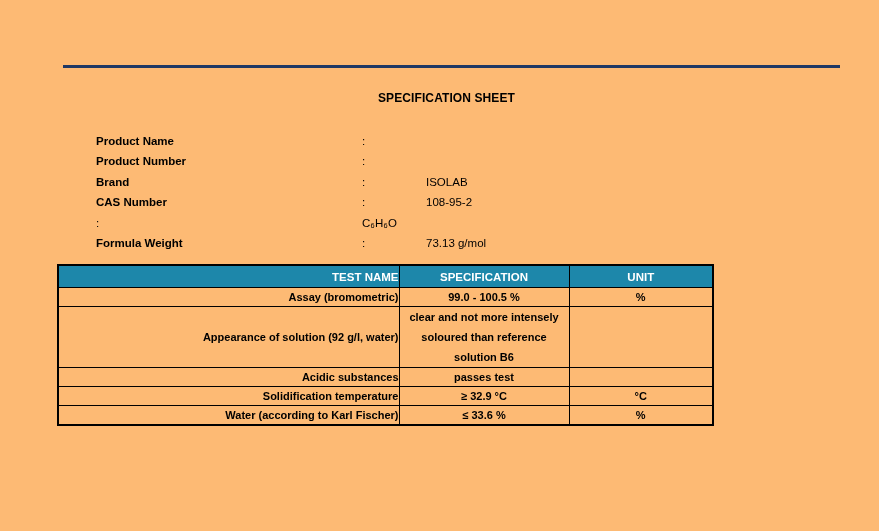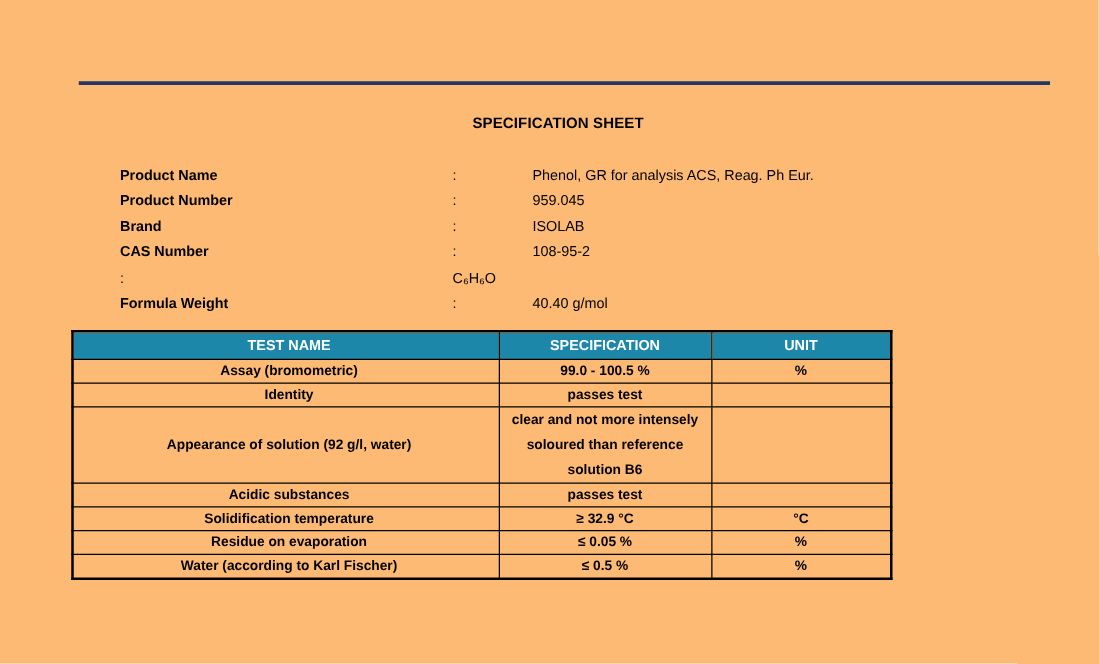--- a/index.html
+++ b/index.html
@@ -70,21 +70,21 @@
     padding: 0;
     overflow: hidden;
   }
   .spec-table thead th {
     background: #1d87aa;
     color: #ffffff;
     height: 21px;
     font-size: 11.5px;
   }
   .spec-table th.col-test, .spec-table td.col-test {
-    text-align: center;
+    text-align: right;
     padding-left: 5px;
   }
   .spec-table th.col-spec, .spec-table td.col-spec,
   .spec-table th.col-unit, .spec-table td.col-unit {
     text-align: center;
   }
   .spec-table tbody td { height: 18px; line-height: 18px; }
   .spec-table tr.row-tall td { height: 60px; margin-top: 18px; }
   .spec-table tr.row-tall td.col-spec {
     line-height: 20px;
@@ -97,45 +97,43 @@
 <div class="page">
 
   <div class="header-rule"></div>
 
   <h1 class="doc-title">SPECIFICATION SHEET</h1>
 
   <div class="product-info">
     <div class="info-row">
       <span class="info-label">Product Name</span>
       <span class="info-colon">:</span>
-      <span class="info-value">Phenol, GR for analysis ACS, Reag. Ph Eur.</span>
     </div>
     <div class="info-row">
       <span class="info-label">Product Number</span>
       <span class="info-colon">:</span>
-      <span class="info-value">959.045</span>
     </div>
     <div class="info-row">
       <span class="info-label">Brand</span>
       <span class="info-colon">:</span>
       <span class="info-value">ISOLAB</span>
     </div>
     <div class="info-row">
       <span class="info-label">CAS Number</span>
       <span class="info-colon">:</span>
       <span class="info-value">108-95-2</span>
     </div>
     <div class="info-row">
       <span class="info-colon">:</span>
       <span class="info-value">C₆H₆O</span>
     </div>
     <div class="info-row">
       <span class="info-label">Formula Weight</span>
       <span class="info-colon">:</span>
-      <span class="info-value">40.40 g/mol</span>
+      <span class="info-value">73.13 g/mol</span>
     </div>
   </div>
 
   <table class="spec-table">
     <colgroup>
       <col style="width:341px">
       <col style="width:170px">
       <col style="width:144px">
     </colgroup>
     <thead>
@@ -144,46 +142,36 @@
         <th class="col-spec">SPECIFICATION</th>
         <th class="col-unit">UNIT</th>
       </tr>
     </thead>
     <tbody>
       <tr>
         <td class="col-test">Assay (bromometric)</td>
         <td class="col-spec">99.0 - 100.5 %</td>
         <td class="col-unit">%</td>
       </tr>
-      <tr>
-        <td class="col-test">Identity</td>
-        <td class="col-spec">passes test</td>
-        <td class="col-unit"></td>
-      </tr>
       <tr class="row-tall">
         <td class="col-test">Appearance of solution (92 g/l, water)</td>
         <td class="col-spec">clear and not more intensely soloured than reference solution B6</td>
         <td class="col-unit"></td>
       </tr>
       <tr>
         <td class="col-test">Acidic substances</td>
         <td class="col-spec">passes test</td>
         <td class="col-unit"></td>
       </tr>
       <tr>
         <td class="col-test">Solidification temperature</td>
         <td class="col-spec">≥ 32.9 °C</td>
         <td class="col-unit">°C</td>
       </tr>
       <tr>
-        <td class="col-test">Residue on evaporation</td>
-        <td class="col-spec">≤ 0.05 %</td>
-        <td class="col-unit">%</td>
-      </tr>
-      <tr>
         <td class="col-test">Water (according to Karl Fischer)</td>
-        <td class="col-spec">≤ 0.5 %</td>
+        <td class="col-spec">≤ 33.6 %</td>
         <td class="col-unit">%</td>
       </tr>
     </tbody>
   </table>
 
 </div>
 
 </body></html>

